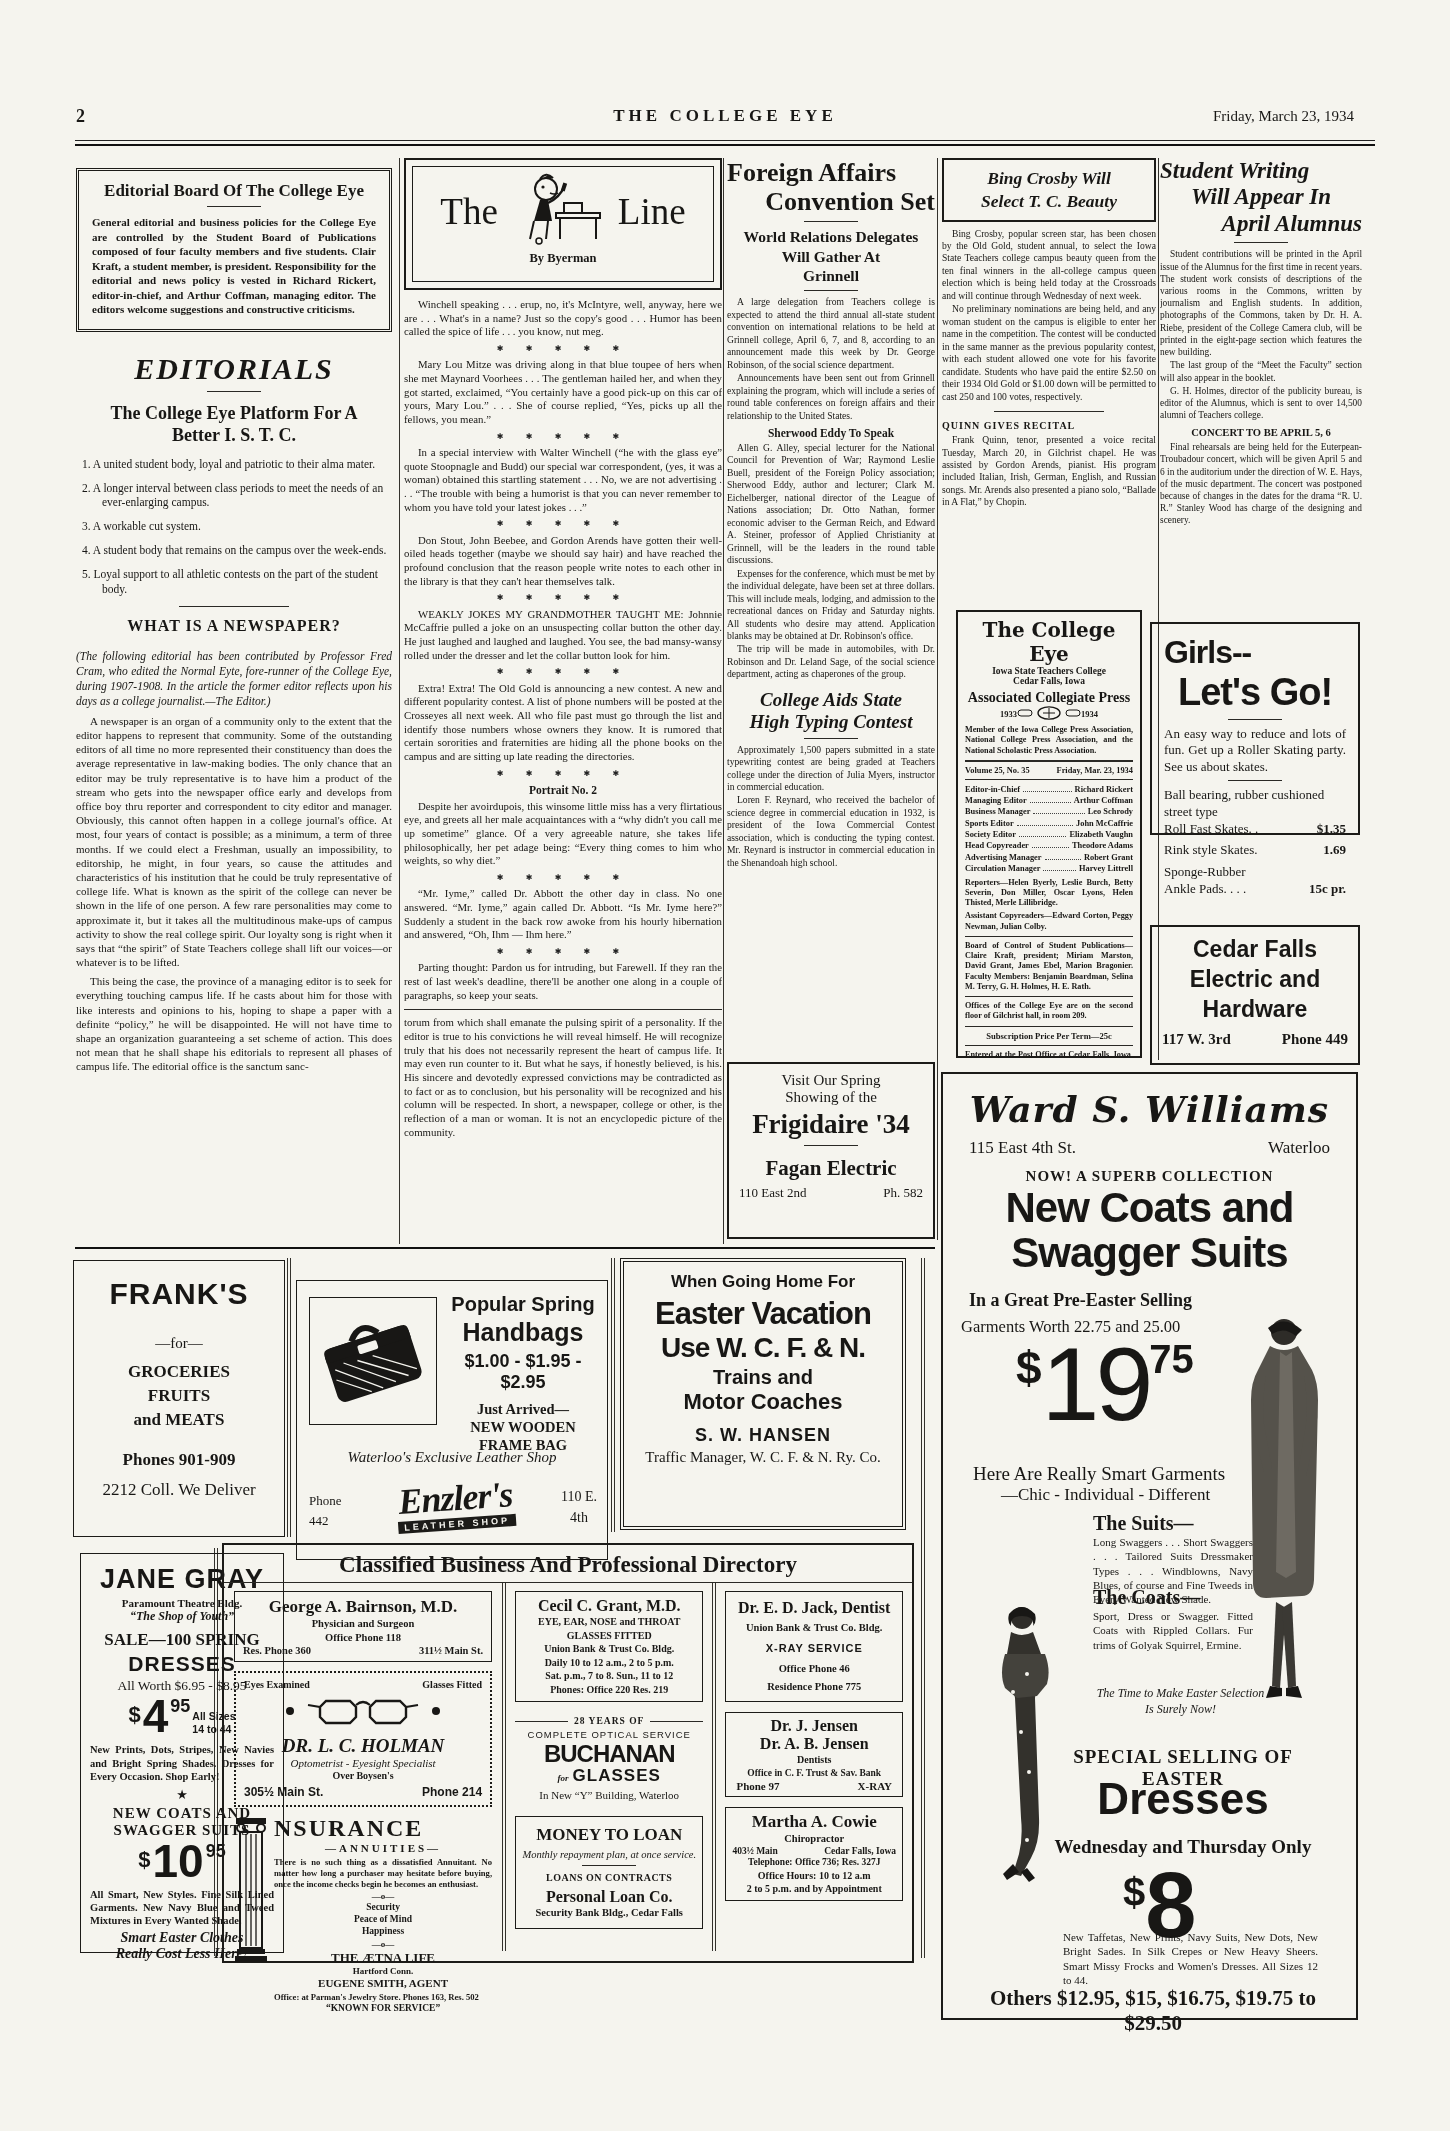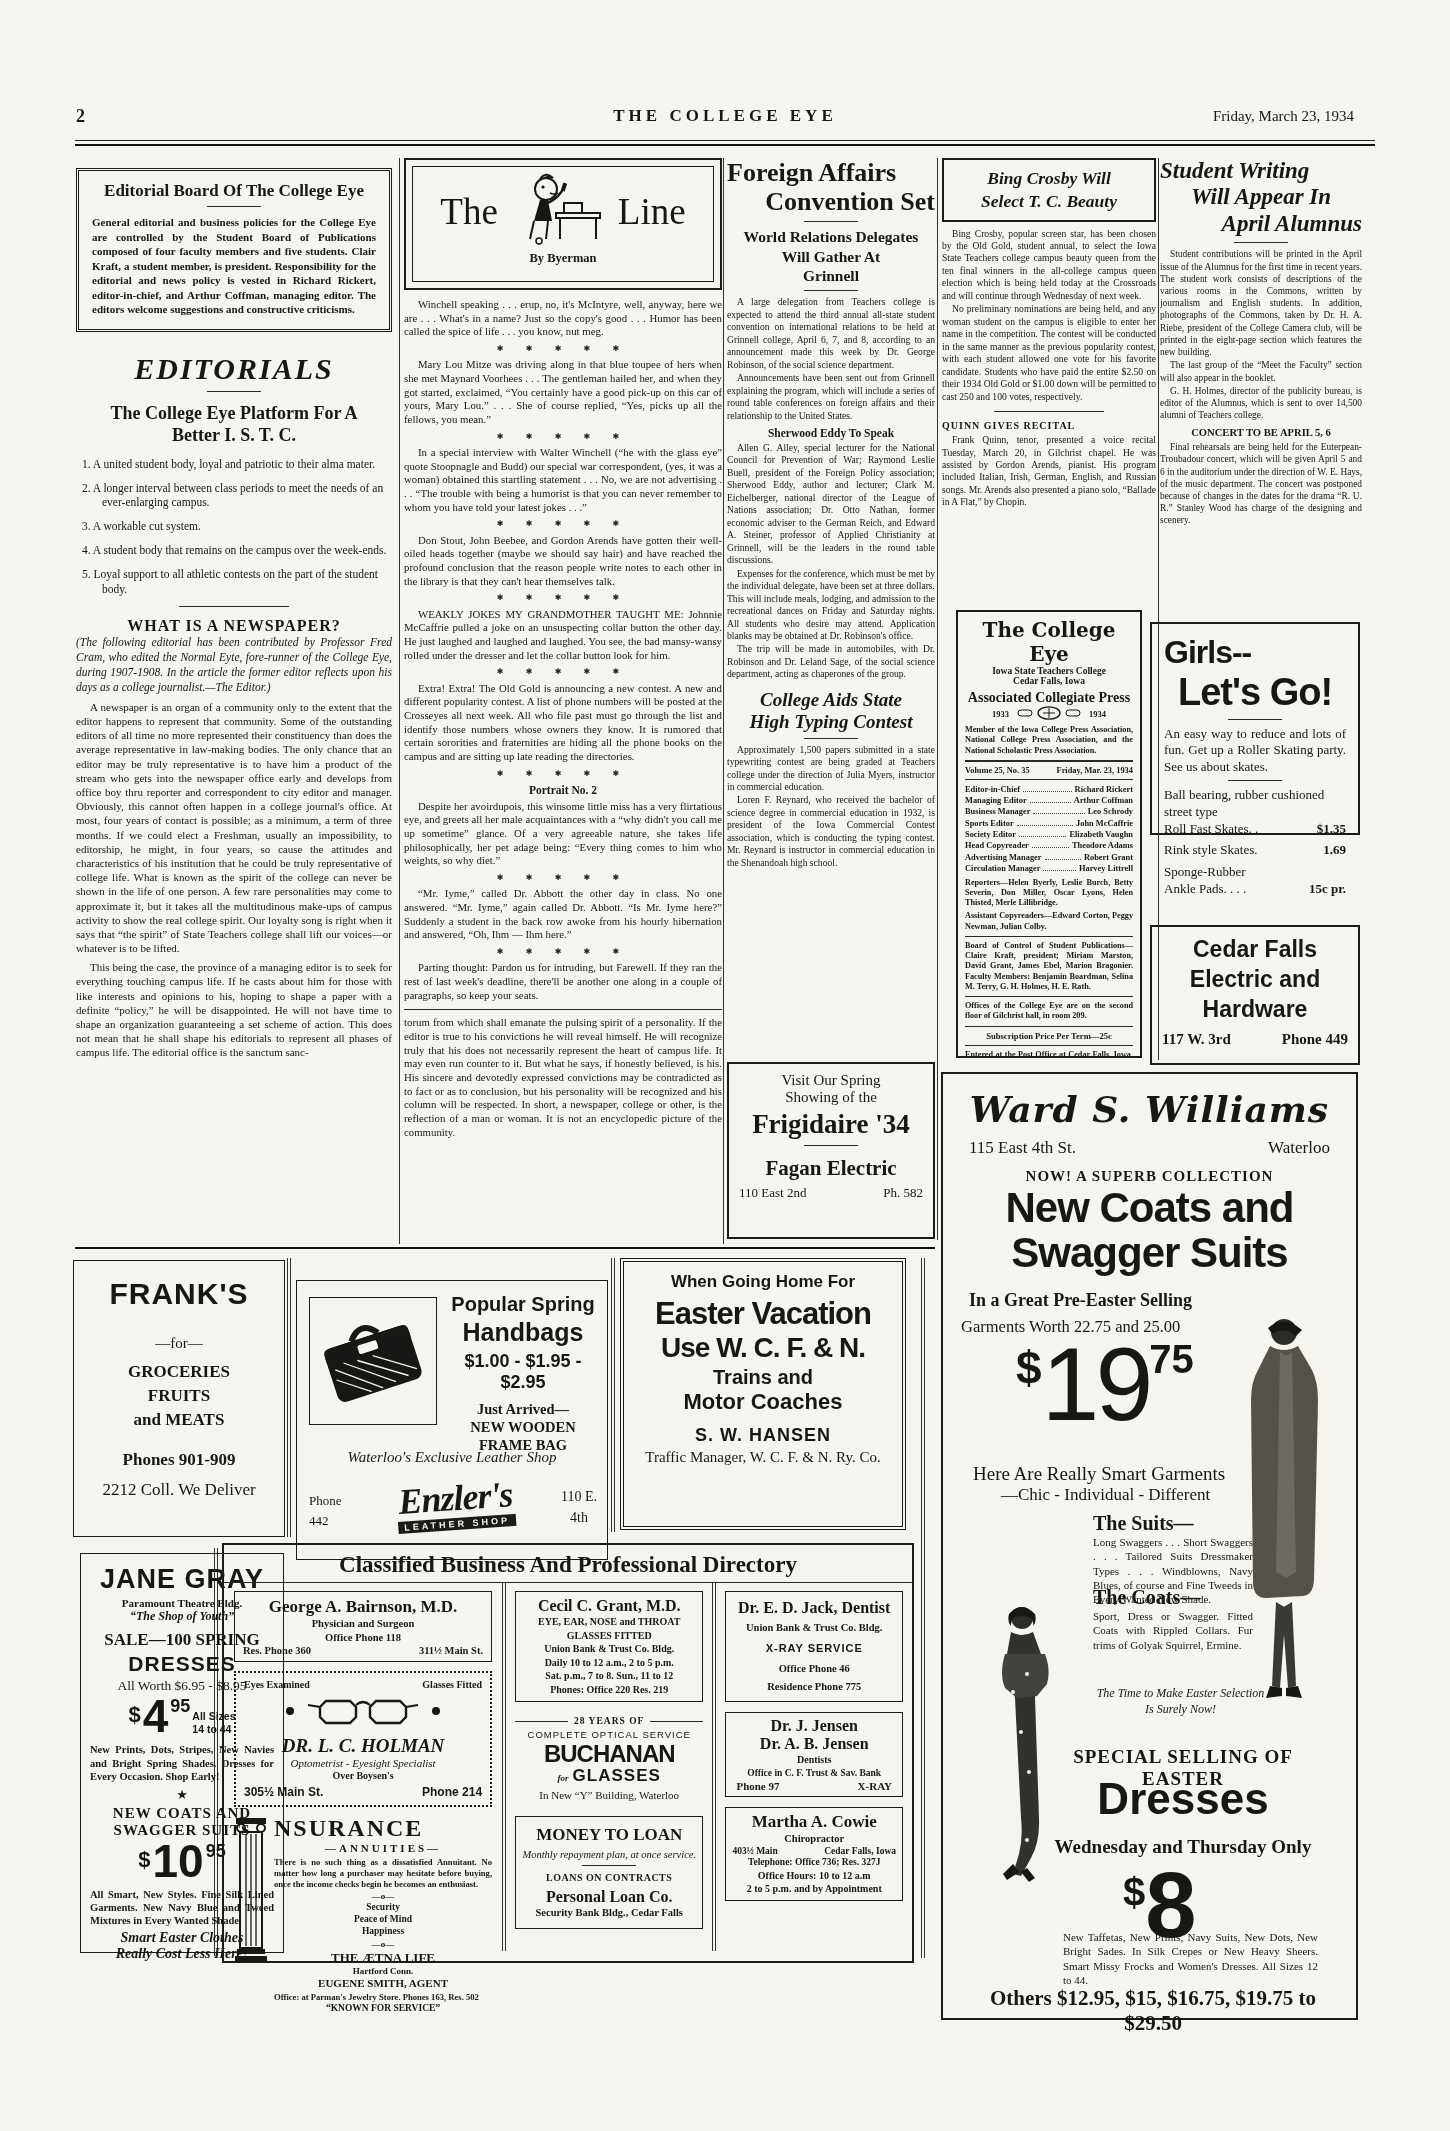--- a/index.html
+++ b/index.html
@@ -33,21 +33,21 @@
   .colE{left:1160px;top:158px;width:202px;height:462px}
   
   .boardbox{padding:10px 13px 12px}
   .boardbox .t{font-size:17px;font-weight:bold;text-align:center}
   .boardbox .bd{font-size:11px;line-height:1.32;font-weight:bold;text-align:justify;margin-top:8px}
   .edhead{font-size:30px;font-weight:bold;font-style:italic;text-align:center;margin-top:20px;letter-spacing:2px}
   .plat{font-size:18px;font-weight:bold;text-align:center;line-height:1.25;margin-top:10px}
   .platlist{margin-top:10px;font-size:11.5px;line-height:1.3}
   .platlist p{padding-left:26px;text-indent:-20px;margin-bottom:9px}
   .whathead{font-size:16px;font-weight:bold;text-align:center;margin-top:10px;letter-spacing:1px}
-  .ed-intro{font-size:11.5px;font-style:italic;line-height:1.3;text-align:justify;margin-top:0}
+  .ed-intro{font-size:11.5px;font-style:italic;line-height:1.3;text-align:justify;margin-top:14px}
   .edp{font-size:11px;line-height:1.29;text-align:justify;text-indent:14px;margin-top:5px}
   
   .linebox{height:132px;padding:6px}
   .linebox .in{height:100%;border:1px solid #1c1b18;text-align:center;padding-top:6px}
   .linerow{display:flex;align-items:center;justify-content:center;gap:14px}
   .linerow .w{font-size:37px}
   .byline{font-size:12.5px;font-weight:bold;margin-top:2px}
   .bitems{font-size:10.8px;line-height:1.27;text-align:justify;margin-top:8px}
   .bitems p.it{text-indent:14px}
   .stars{text-align:center;font-size:8px;letter-spacing:10px;margin:5px 0 4px;color:#222}
@@ -67,21 +67,21 @@
   .frig .store{font-size:21px;font-weight:bold;margin-top:10px}
   .frig .row{display:flex;justify-content:space-between;font-size:13px;margin-top:4px;padding:0 4px}
   
   .bingbox{padding:7px 4px;margin-bottom:6px}
   .bingbox .t{font-size:17.5px;font-weight:bold;font-style:italic;text-align:center;line-height:1.3}
   .quinnhead{font-size:10px;font-weight:bold;letter-spacing:1px;margin:6px 0 3px}
   .mast{left:956px;top:610px;width:186px;height:448px;padding:6px 7px;overflow:hidden}
   .mast .t{font-size:20px;font-weight:bold;text-align:center;font-family:"DejaVu Serif",serif}
   .mast .sub{font-size:9.5px;font-weight:bold;text-align:center}
   .mast .acp{font-size:14px;font-weight:bold;text-align:center;margin-top:4px}
-  .acprow{display:flex;align-items:center;justify-content:center;gap:8px;font-size:8.5px;font-weight:bold}
+  .acprow{display:flex;align-items:center;justify-content:center;gap:0;font-size:8.5px;font-weight:bold}
   .mast .small{font-size:8.2px;font-weight:bold;line-height:1.25;text-align:justify;margin-top:3px}
   .mast .rr{border-top:1px solid #2a2925;margin:4px 0}
   .volrow{display:flex;justify-content:space-between;font-size:8.4px;font-weight:bold}
   .staffrow{display:flex;align-items:baseline;font-size:8.4px;font-weight:bold;line-height:1.35}
   .staffrow .lead{flex:1;border-bottom:1px dotted #444;margin:0 3px 2px}
   .mast .cline{font-size:8.6px;font-weight:bold;text-align:center}
   
   .swh{font-size:23px;font-weight:bold;font-style:italic;line-height:1.15}
   .conchead{font-size:10.6px;font-weight:bold;text-align:center;margin:5px 0 3px}
   .girls{left:1150px;top:622px;width:210px;height:213px;padding:10px 12px}

